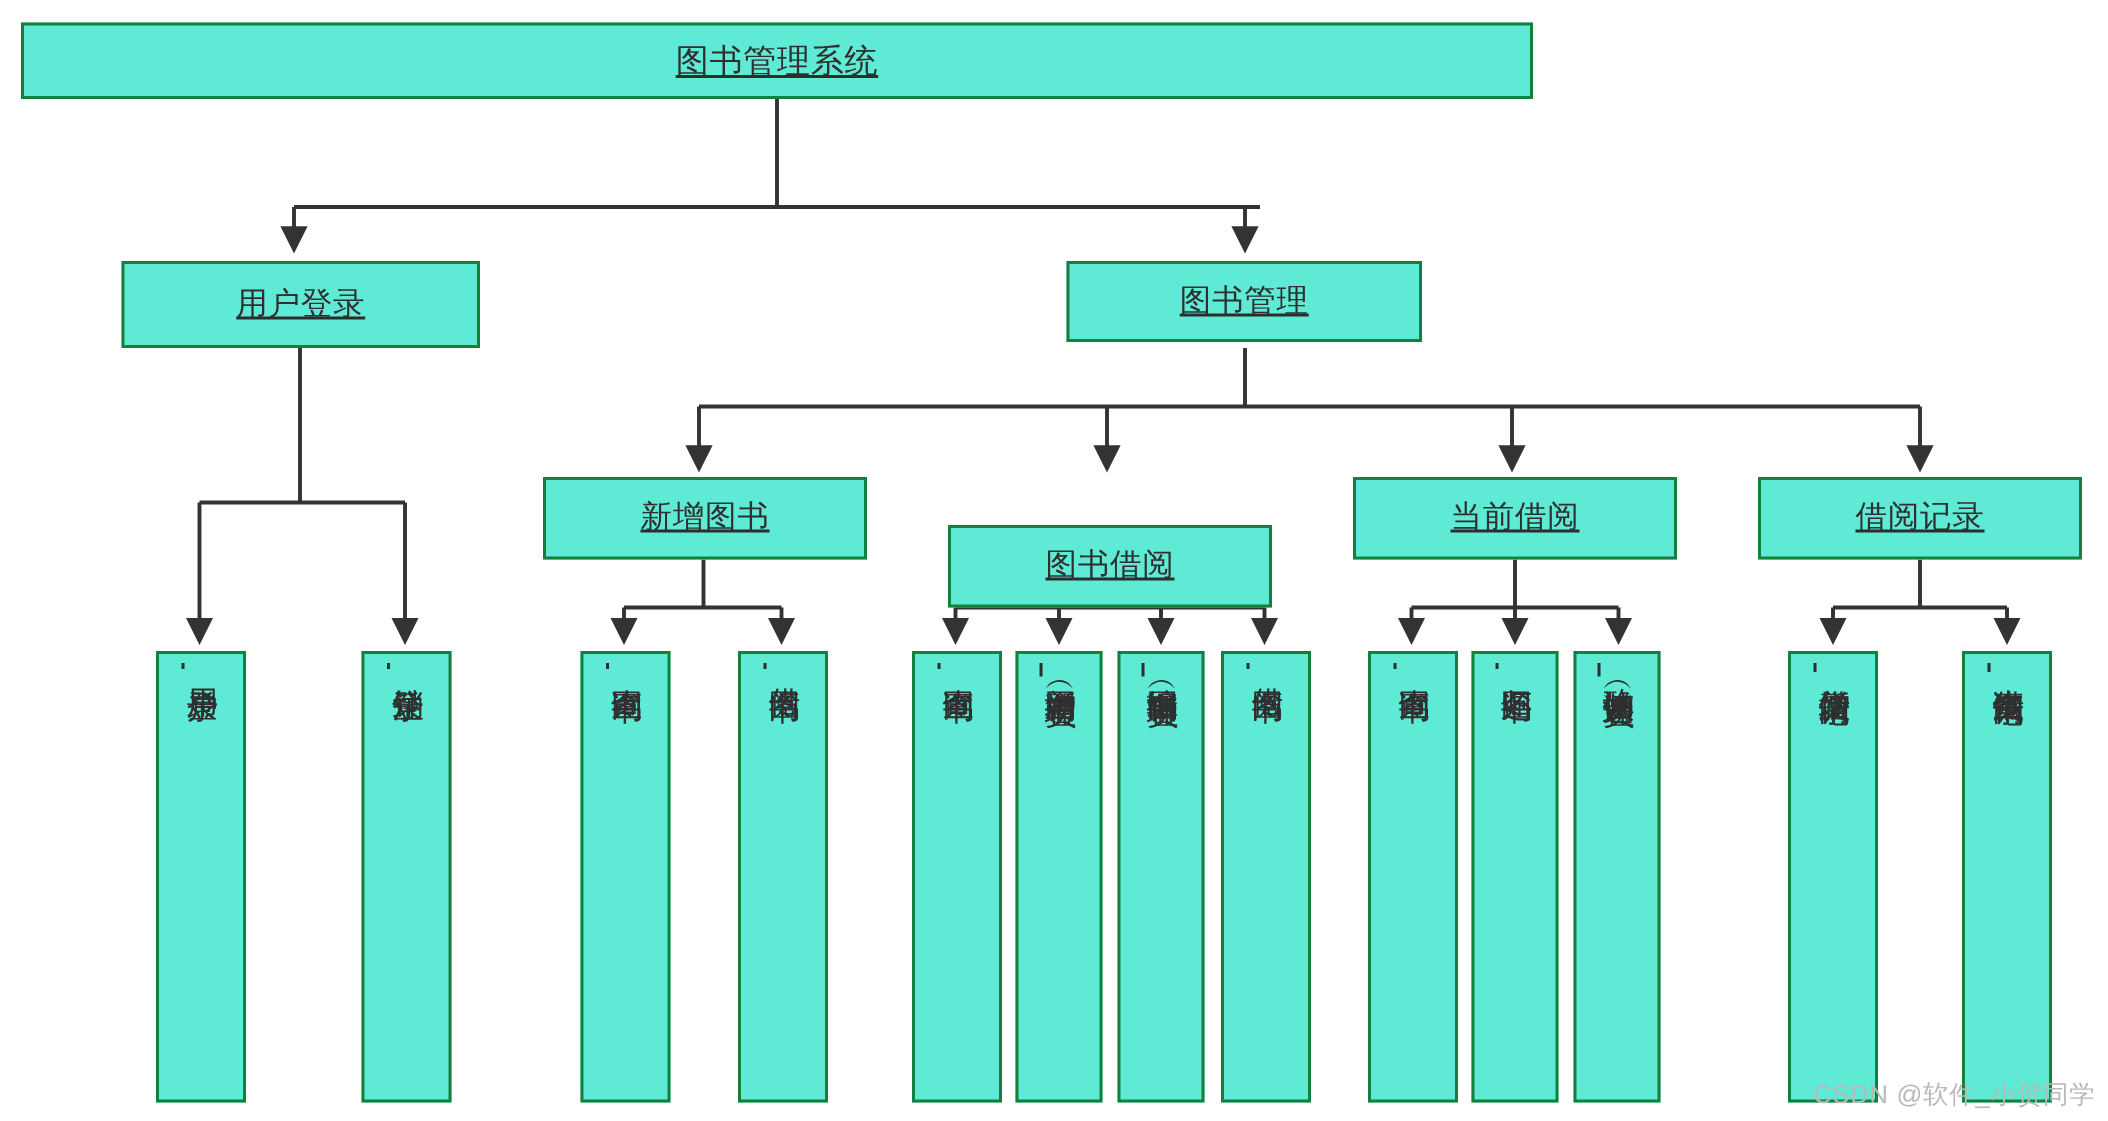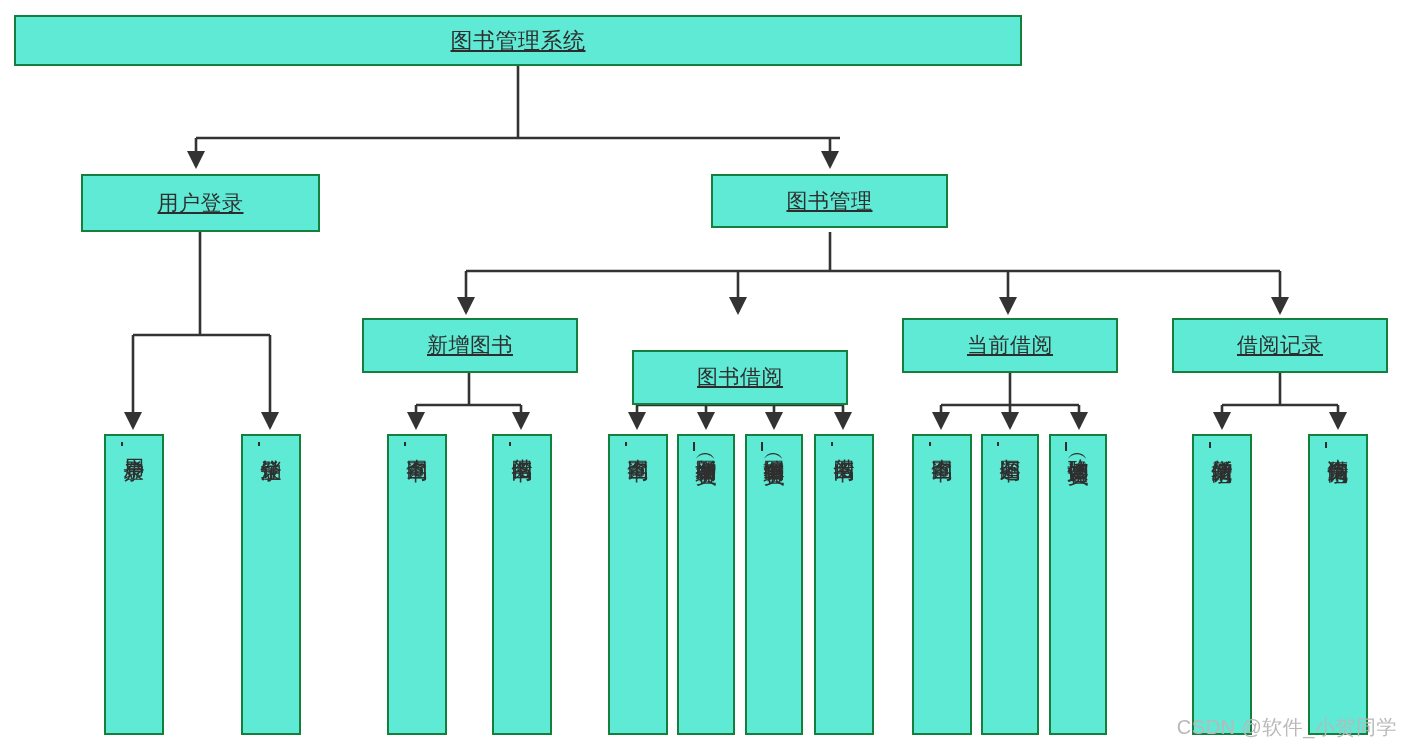--- a/index.html
+++ b/index.html
@@ -63,21 +63,21 @@
     text-orientation: upright;
     font-size: 21px;
     line-height: 1.05;
     letter-spacing: 1px;
     white-space: nowrap;
   }
   .watermark {
     position: absolute;
     right: 8px;
     bottom: 6px;
-    font-size: 20px;
+    font-size: 17px;
     color: #b9b9b9;
     letter-spacing: 0.5px;
     white-space: nowrap;
     user-select: none;
   }
 </style>
 </head>
 <body>
 
 <div id="canvas">

